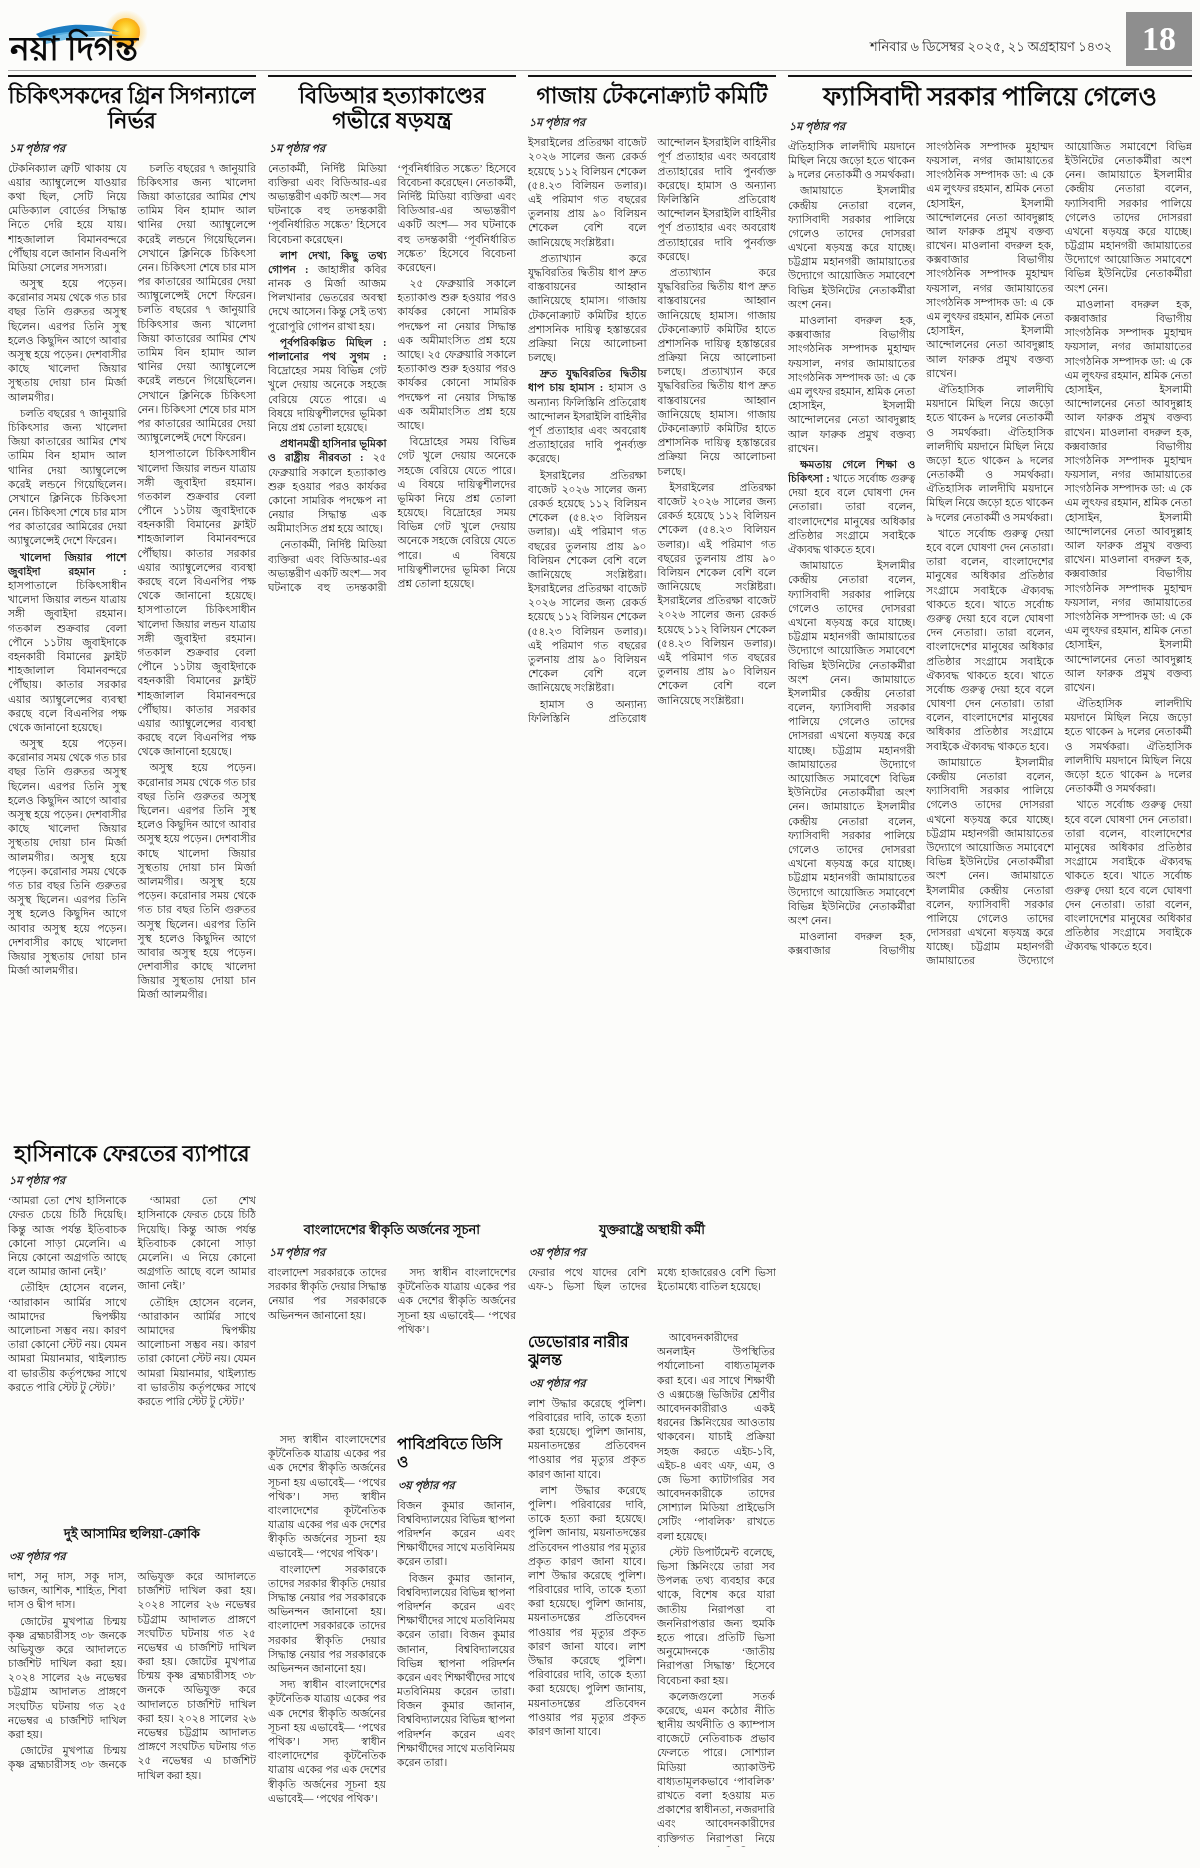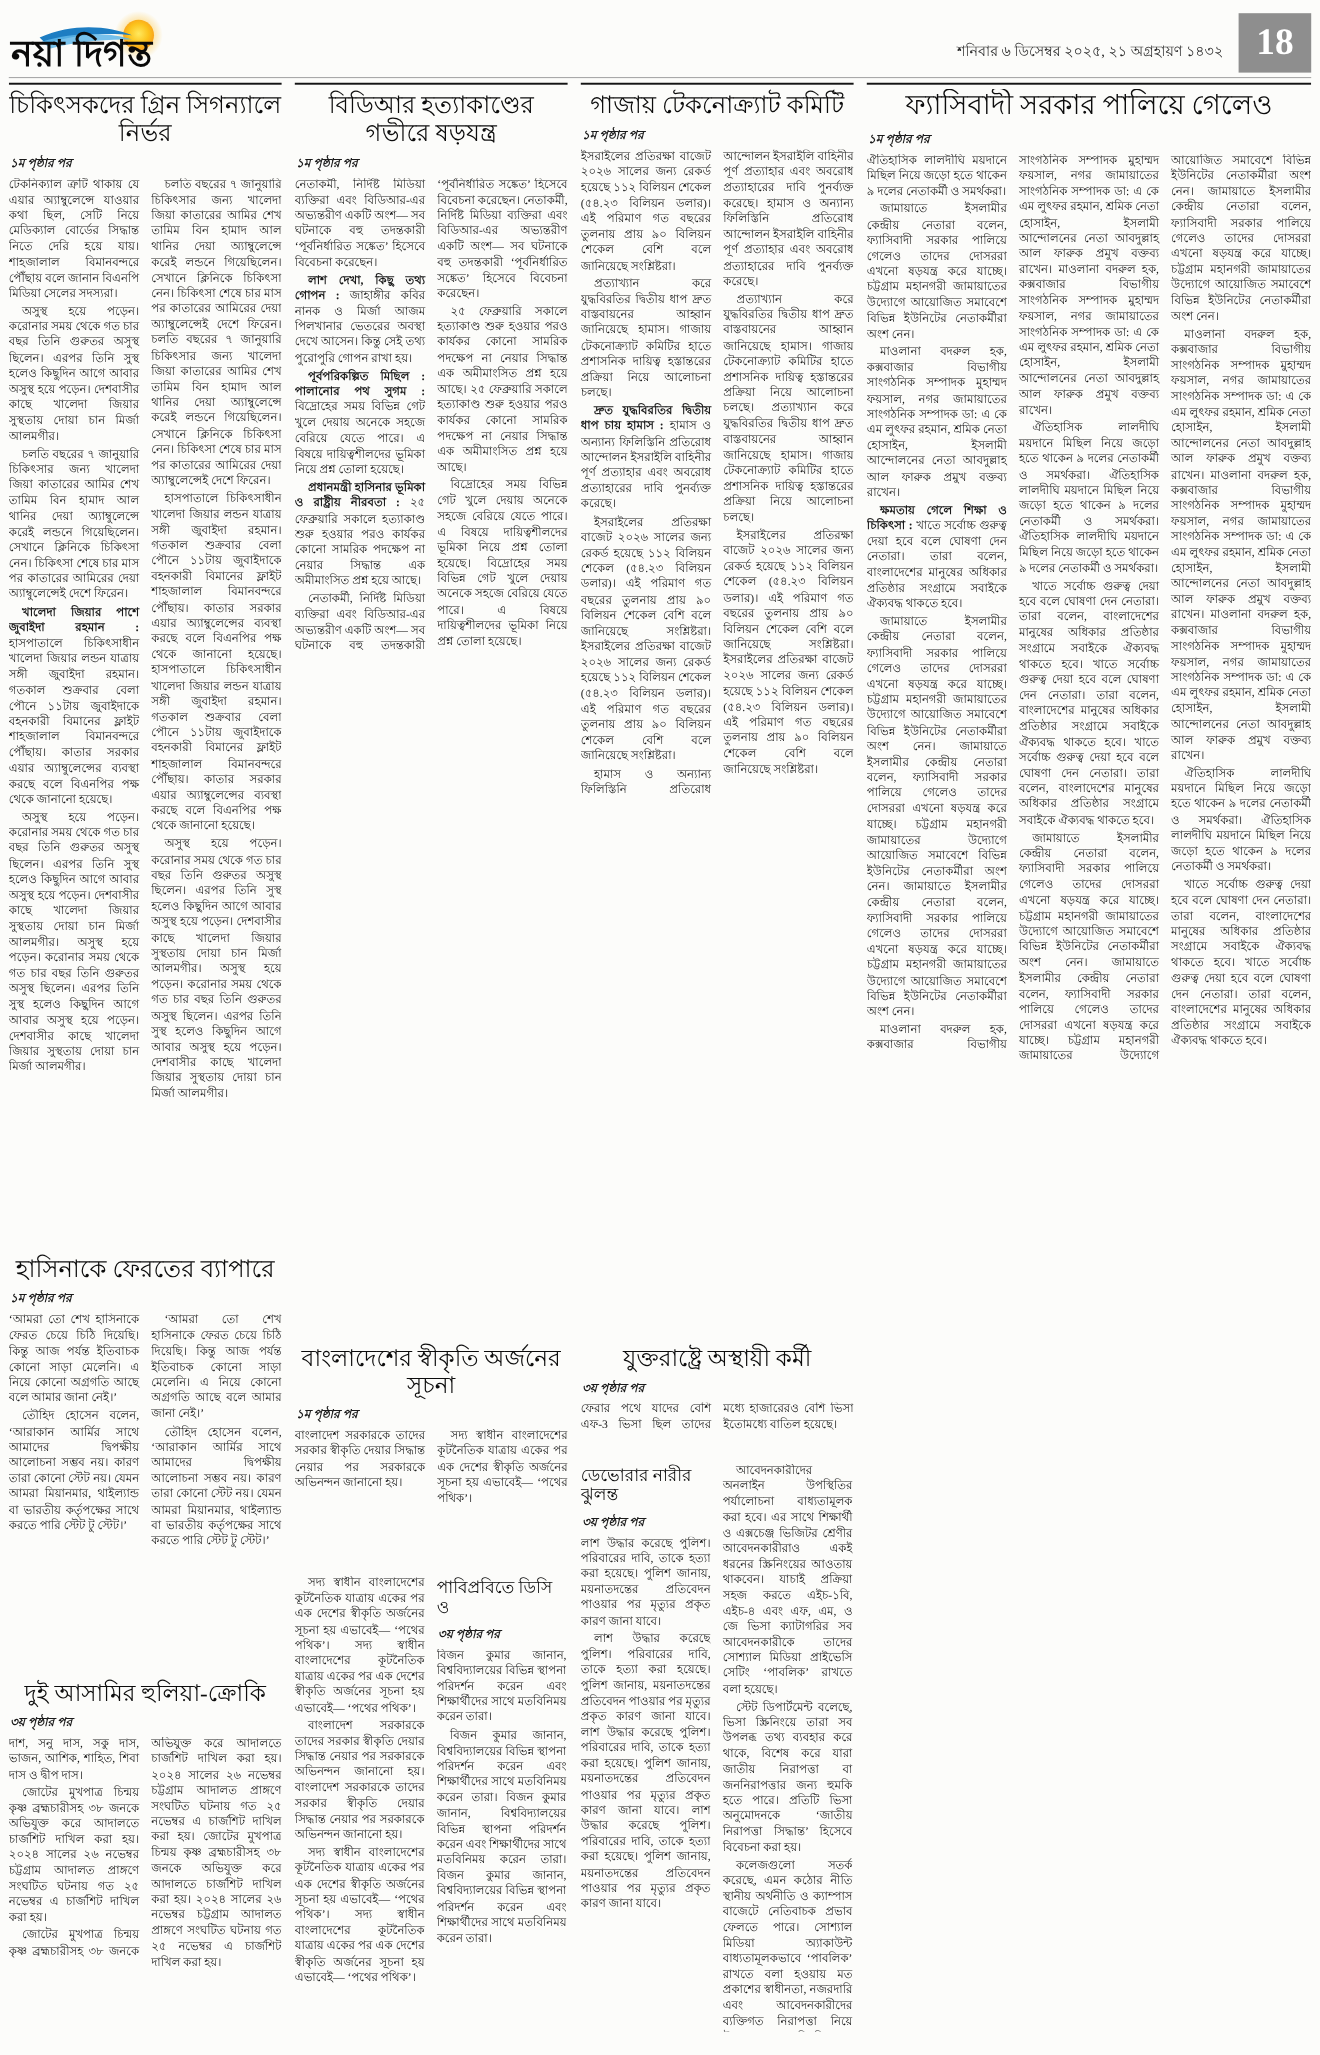--- a/index.html
+++ b/index.html
@@ -15,24 +15,24 @@
            justify-content:center;font-size:34px;font-weight:bold;line-height:1;}
   .header-rule{border:0;border-top:1px solid #a9a9a9;margin:4px 0 0 0;}
 
   
   .content{display:flex;gap:12px;margin-top:4px;height:1778px;overflow:hidden;}
   .sec{border-top:2px solid #141414;padding-top:4px;overflow:hidden;}
   .secA,.secB,.secC{width:248px;flex:0 0 aupx;}
   .secA,.secB,.secC{flex:0 0 248px;}
   .secD{flex:0 0 404px;}
 
-  .headline{font-weight:400;text-align:center;line-height:1.15;color:#0c0c0c;margin:2px 0 6px 0;}
+  .headline{font-weight:700;text-align:center;line-height:1.15;color:#0c0c0c;margin:2px 0 6px 0;}
   .hl-lg{font-size:22px;}
   .hl-xl{font-size:25px;}
-  .hl-md{font-size:21px;}
+  .hl-md{font-size:13px;}
   .hl-sm{font-size:15.5px;text-align:left;}
   .marker{font-size:11px;font-weight:700;font-style:italic;margin:0 0 3px 1px;font-family:Liberation Serif, serif;}
 
   .bodytext{font-size:10.6px;line-height:1.34;text-align:justify;overflow:hidden;}
   .cols2{column-count:2;column-gap:11px;}
   .cols3{column-count:3;column-gap:11px;}
   .bodytext p{margin:0 0 2px 0;text-indent:12px;}
   .bodytext p.noindent{text-indent:0;}
   .runin{font-weight:700;}
   .subrow{display:flex;gap:11px;overflow:hidden;}
@@ -170,21 +170,21 @@
           <p>হামাস ও অন্যান্য ফিলিস্তিনি প্রতিরোধ আন্দোলন ইসরাইলি বাহিনীর পূর্ণ প্রত্যাহার এবং অবরোধ প্রত্যাহারের দাবি পুনর্ব্যক্ত করেছে। হামাস ও অন্যান্য ফিলিস্তিনি প্রতিরোধ আন্দোলন ইসরাইলি বাহিনীর পূর্ণ প্রত্যাহার এবং অবরোধ প্রত্যাহারের দাবি পুনর্ব্যক্ত করেছে।</p>
           <p>প্রত্যাখ্যান করে যুদ্ধবিরতির দ্বিতীয় ধাপ দ্রুত বাস্তবায়নের আহ্বান জানিয়েছে হামাস। গাজায় টেকনোক্র্যাট কমিটির হাতে প্রশাসনিক দায়িত্ব হস্তান্তরের প্রক্রিয়া নিয়ে আলোচনা চলছে। প্রত্যাখ্যান করে যুদ্ধবিরতির দ্বিতীয় ধাপ দ্রুত বাস্তবায়নের আহ্বান জানিয়েছে হামাস। গাজায় টেকনোক্র্যাট কমিটির হাতে প্রশাসনিক দায়িত্ব হস্তান্তরের প্রক্রিয়া নিয়ে আলোচনা চলছে।</p>
           <p>ইসরাইলের প্রতিরক্ষা বাজেট ২০২৬ সালের জন্য রেকর্ড হয়েছে ১১২ বিলিয়ন শেকেল (৫৪.২৩ বিলিয়ন ডলার)। এই পরিমাণ গত বছরের তুলনায় প্রায় ৯০ বিলিয়ন শেকেল বেশি বলে জানিয়েছে সংশ্লিষ্টরা। ইসরাইলের প্রতিরক্ষা বাজেট ২০২৬ সালের জন্য রেকর্ড হয়েছে ১১২ বিলিয়ন শেকেল (৫৪.২৩ বিলিয়ন ডলার)। এই পরিমাণ গত বছরের তুলনায় প্রায় ৯০ বিলিয়ন শেকেল বেশি বলে জানিয়েছে সংশ্লিষ্টরা।</p>
         </div>
       </div>
 
       <div class="article" style="height:110px;">
         <div class="headline hl-md">যুক্তরাষ্ট্রে অস্থায়ী কর্মী</div>
         <div class="marker">৩য় পৃষ্ঠার পর</div>
         <div class="bodytext cols2" style="height:40px;">
-          <p class="noindent">ফেরার পথে যাদের বেশি এফ-3 ভিসা ছিল তাদের মধ্যে হাজারেরও বেশি ভিসা ইতোমধ্যে বাতিল হয়েছে।</p>
+          <p class="noindent">ফেরার পথে যাদের বেশি এফ-১ ভিসা ছিল তাদের মধ্যে হাজারেরও বেশি ভিসা ইতোমধ্যে বাতিল হয়েছে।</p>
 
         </div>
       </div>
 
       <div class="subrow" style="height:516px;">
         <div class="subcol">
           <div class="headline hl-sm">ডেভোরার নারীর ঝুলন্ত</div>
           <div class="marker">৩য় পৃষ্ঠার পর</div>
           <div class="bodytext" style="height:430px;">
             <p class="noindent">লাশ উদ্ধার করেছে পুলিশ। পরিবারের দাবি, তাকে হত্যা করা হয়েছে। পুলিশ জানায়, ময়নাতদন্তের প্রতিবেদন পাওয়ার পর মৃত্যুর প্রকৃত কারণ জানা যাবে।</p>

